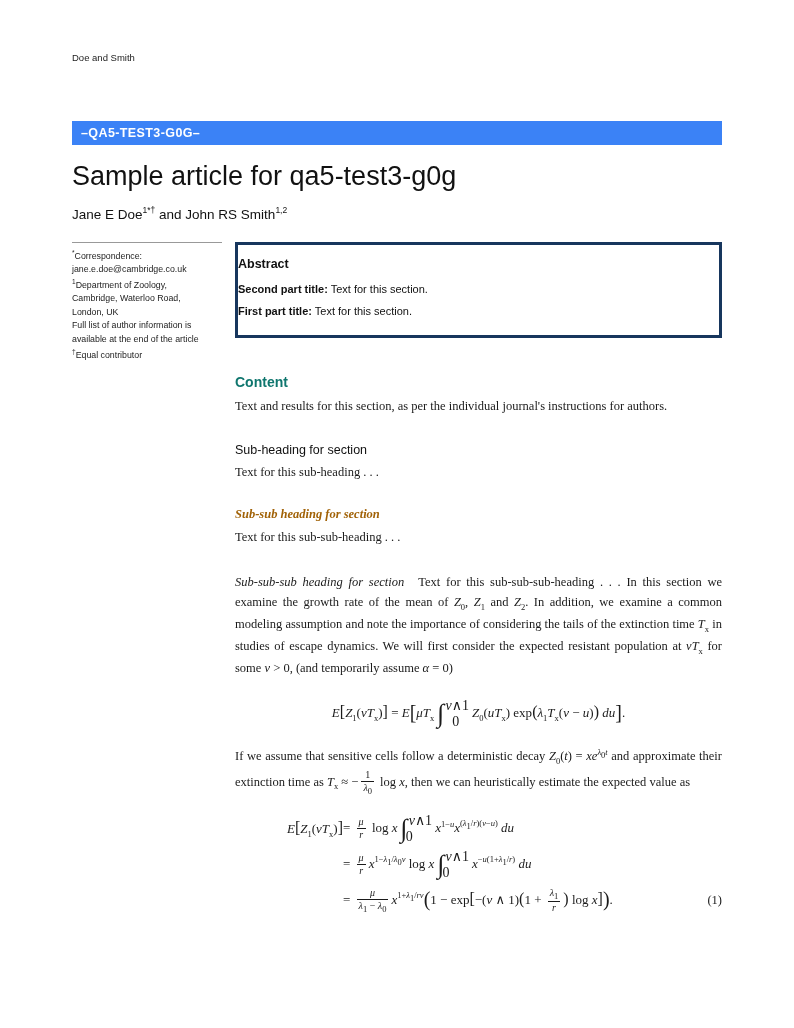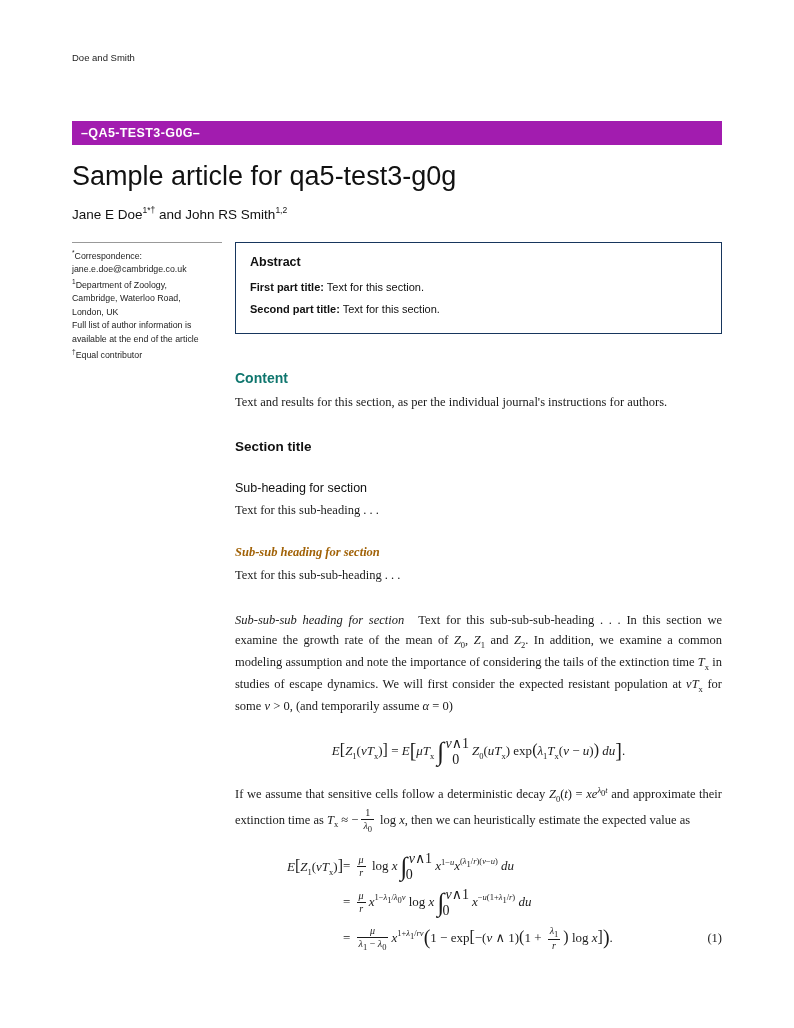--- a/index.html
+++ b/index.html
@@ -20,21 +20,21 @@
   .authors sup{font-size:8.5px;}
 
   .columns{display:flex;align-items:flex-start;gap:13px;margin-top:20px;}
 
   .sidenote{flex:0 0 150px;width:150px;border-top:1px solid #999;padding-top:5px;
             font:8.8px/1.55 "Liberation Sans",sans-serif;color:#222;}
   .sidenote sup{font-size:6.5px;}
 
   .maincol{flex:1;min-width:0;}
 
-  .absbox{border:1px solid #14532d;padding:8px 14px 10px;
+  .absbox{border:3px solid #14532d;padding:8px 0 10px;
           font:11px/1.55 "Liberation Sans",sans-serif;color:#111;}
   .abshead{font-weight:bold;font-size:12.5px;margin:2px 0 7px;}
   .absline{margin:5px 0;}
   .absline b{font-weight:bold;}
 
   .h-content{margin:36px 0 6px;font:bold 14px "Liberation Sans",sans-serif;color:#0f766e;}
   .h-section{margin:27px 0 5px;font:bold 13.5px "Liberation Sans",sans-serif;color:#111;}
   .h-subsection{margin:27px 0 5px;font:12.5px "Liberation Sans",sans-serif;color:#111;}
   .h-subsub{margin:25px 0 5px;font-style:italic;font-size:12.5px;color:#a16207;}
 
@@ -70,21 +70,21 @@
 
   .footerbar{position:absolute;left:72px;right:72px;bottom:0;height:12px;background:#17365d;}
 </style>
 </head>
 <body>
 
 <div class="page">
 
   <div class="runhead">Doe and Smith</div>
 
-  <div class="banner" style="background: #a21caf;">
+  <div class="banner" style="background: #3b82f6;">
     <span>–QA5-TEST3-G0G–</span>
   </div>
 
   <h1 class="title">Sample article for qa5-test3-g0g</h1>
 
   <div class="authors">Jane E Doe<sup>1*†</sup> and John RS Smith<sup>1,2</sup></div>
 
   <div class="columns">
 
     <aside class="sidenote">
@@ -96,33 +96,32 @@
       <div>Full list of author information is</div>
       <div>available at the end of the article</div>
       <div><sup>†</sup>Equal contributor</div>
     </aside>
 
     <div class="maincol">
 
       <div class="absbox" style="border-color: rgb(23, 54, 93);">
         <div class="abshead">Abstract</div>
         <div class="absline">
-          <b>First part title:</b>
+          <b>Second part title:</b>
           <span>Text for this section.</span>
         </div>
         <div class="absline">
-          <b>Second part title:</b>
+          <b>First part title:</b>
           <span>Text for this section.</span>
         </div>
       </div>
 
       <h2 class="h-content">Content</h2>
       <p class="body">Text and results for this section, as per the individual journal's instructions for authors.</p>
 
-      <h3 class="h-section">Section title</h3>
 
       <h4 class="h-subsection">Sub-heading for section</h4>
       <p class="body">Text for this sub-heading . . .</p>
 
       <h5 class="h-subsub">Sub-sub heading for section</h5>
       <p class="body">Text for this sub-sub-heading . . .</p>
 
       <p class="body para">
         <i class="runin">Sub-sub-sub heading for section</i><span>Text for this sub-sub-sub-heading . . . In this section we examine the growth rate of the mean of <i>Z</i><sub>0</sub>, <i>Z</i><sub>1</sub> and <i>Z</i><sub>2</sub>. In addition, we examine a common modeling assumption and note the importance of considering the tails of the extinction time <i>T</i><sub>x</sub> in studies of escape dynamics. We will first consider the expected resistant population at <i>vT</i><sub>x</sub> for some <i>v</i> &gt; 0, (and temporarily assume <i>α</i> = 0)</span>
       </p>

